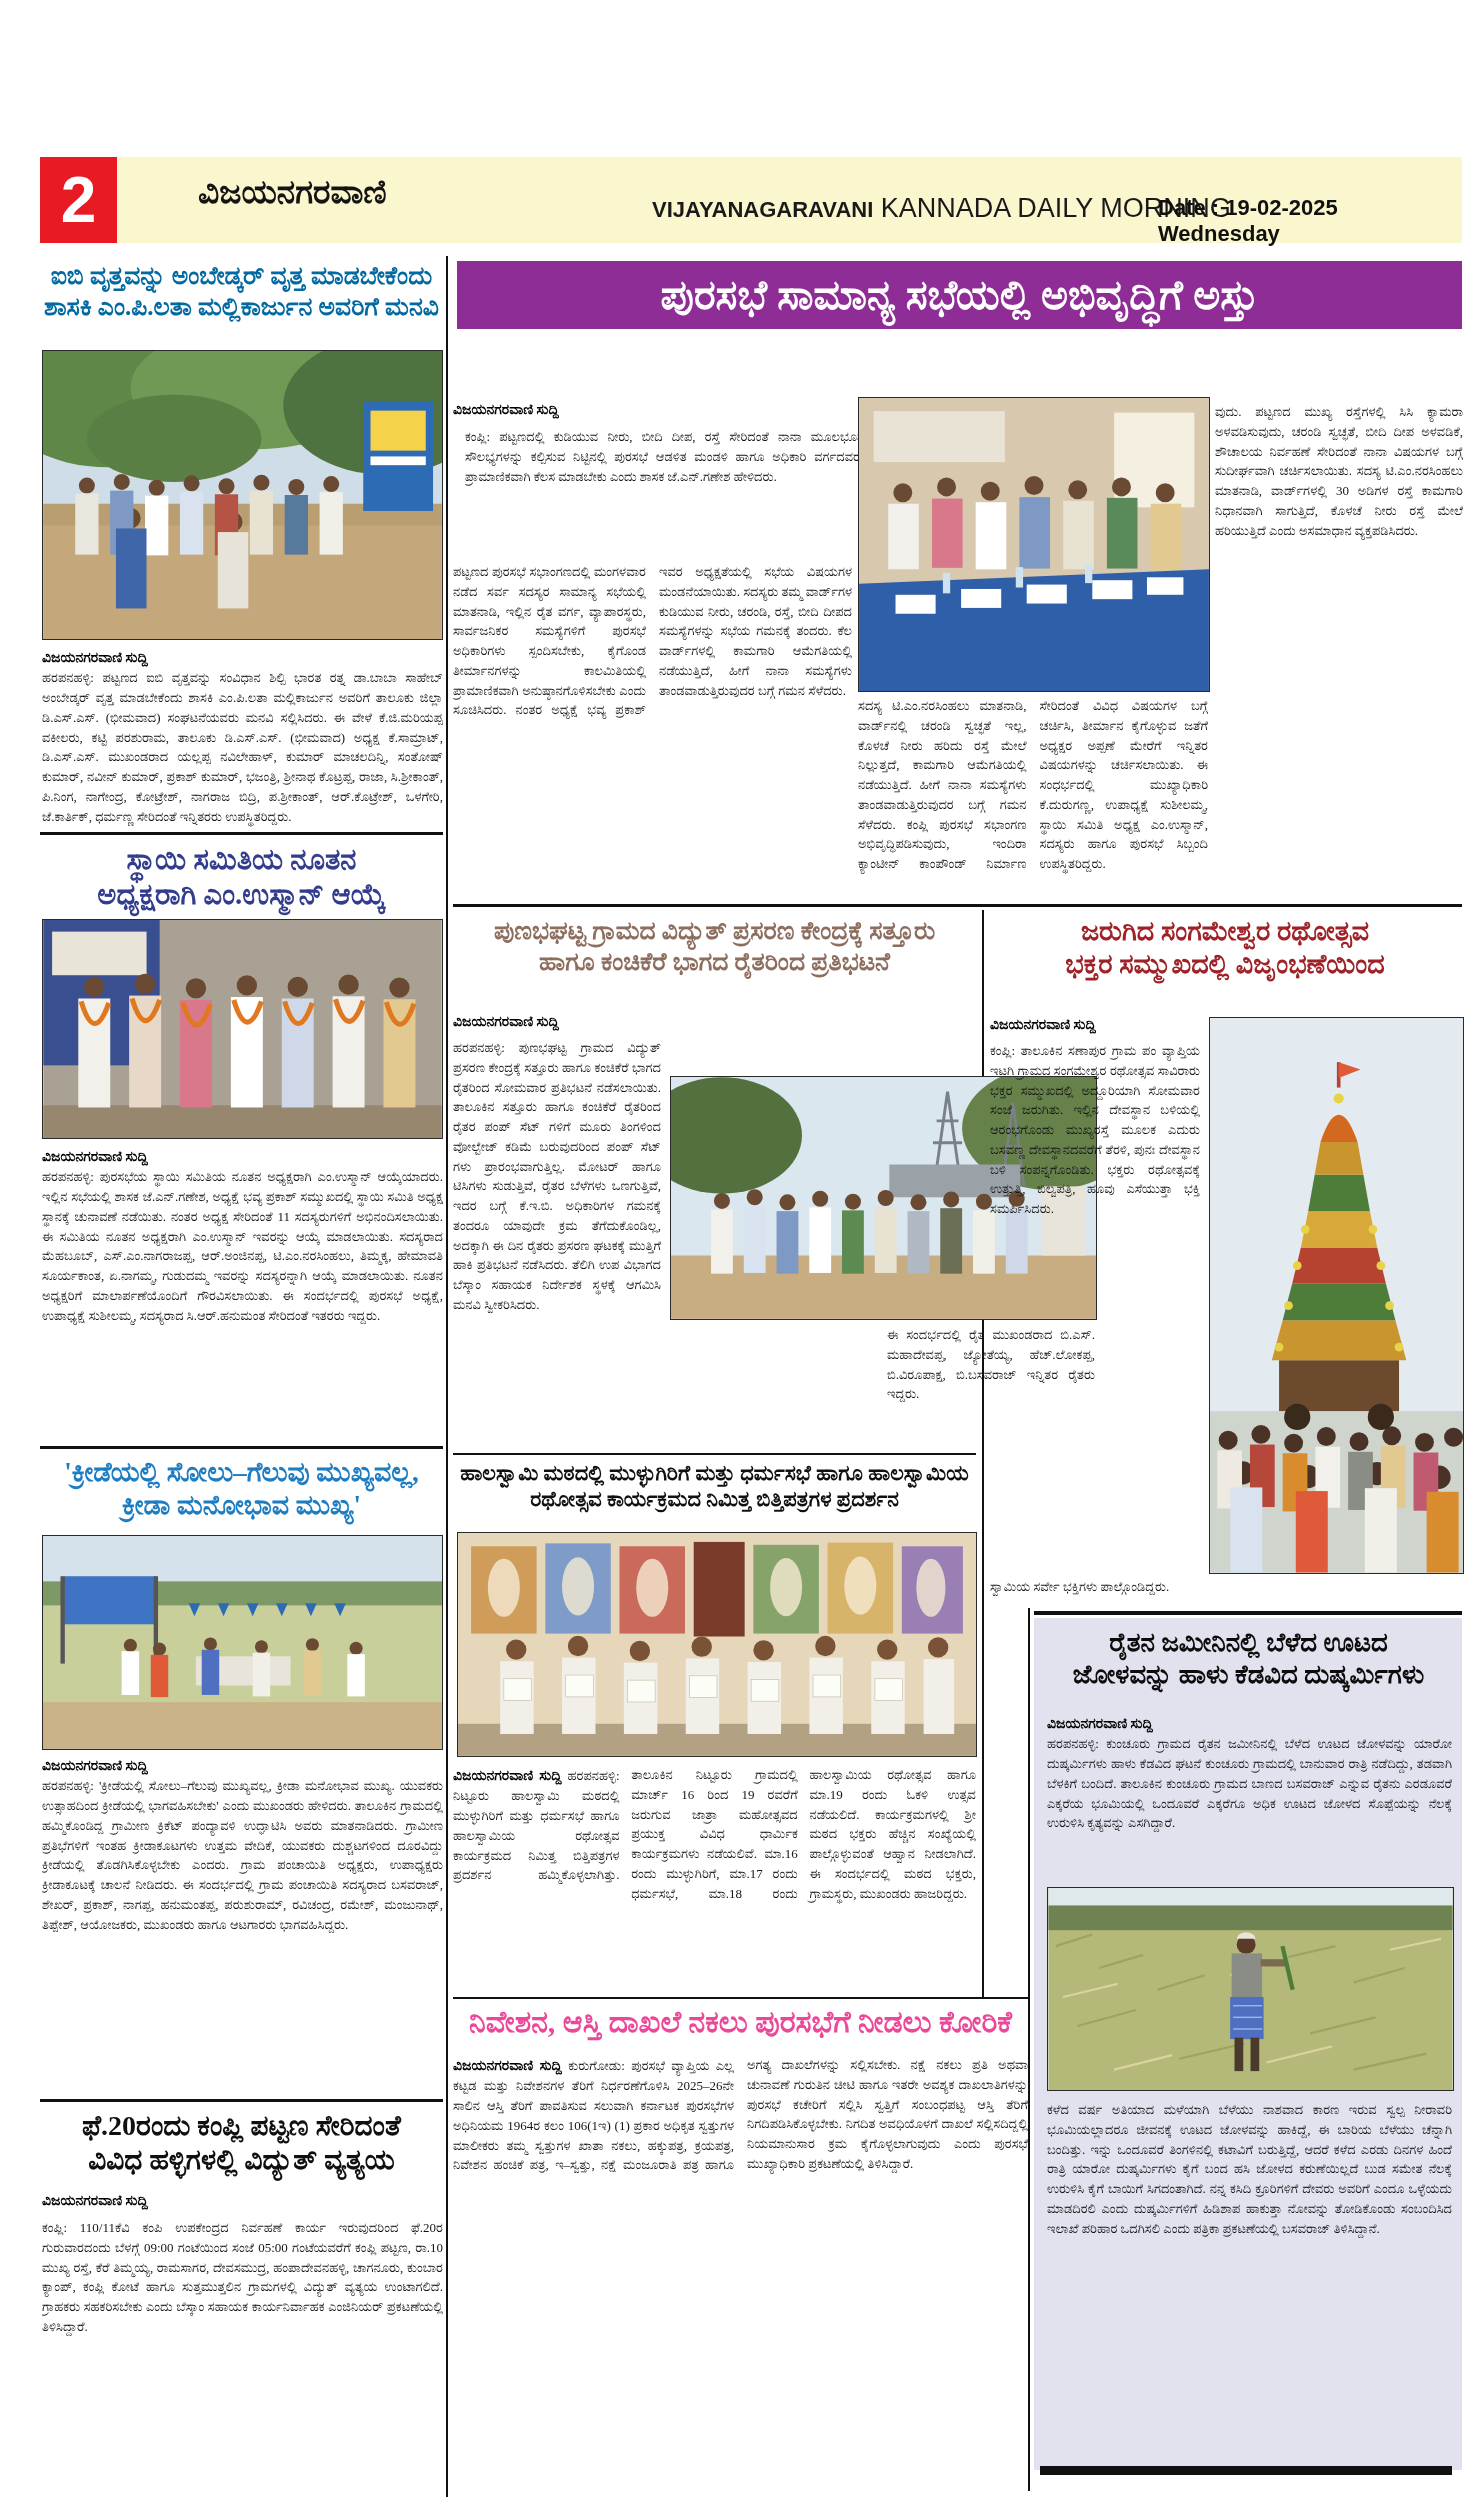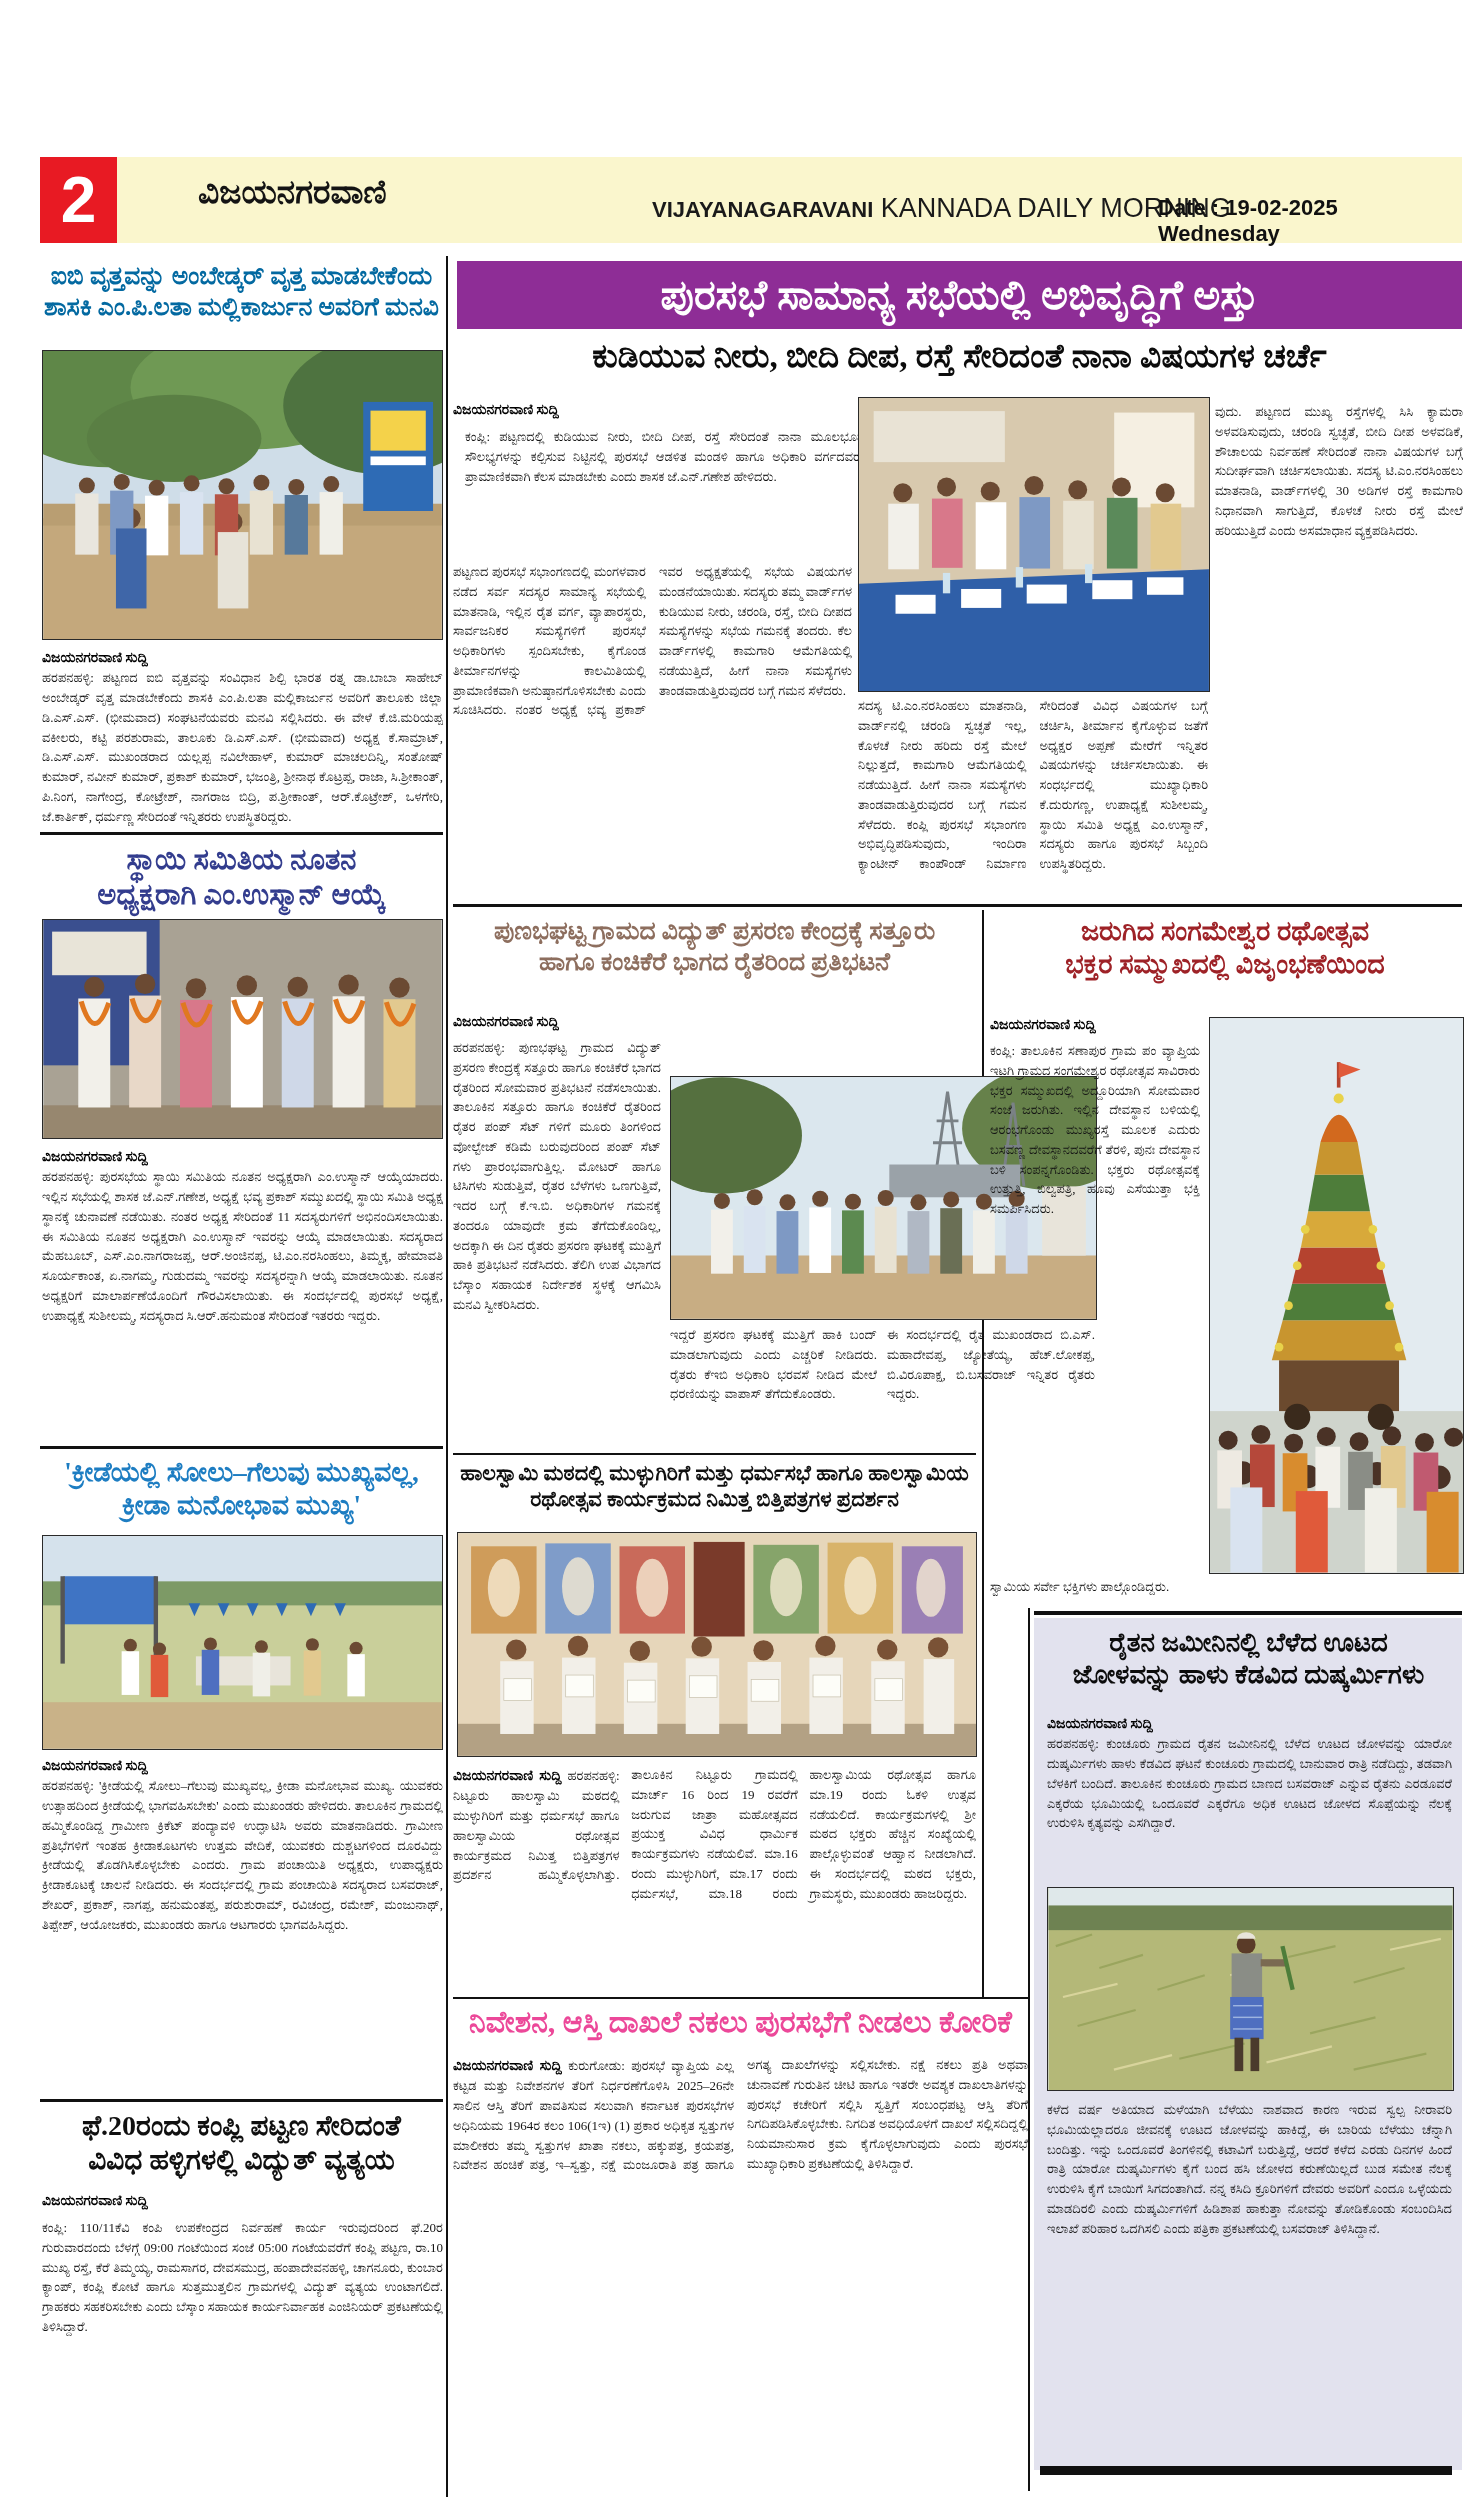--- a/index.html
+++ b/index.html
@@ -182,21 +182,20 @@
   <div class="abs hl" style="left:40px;top:2109px;width:403px;font-size:28px;color:#101010;">
     <div>ಫೆ.20ರಂದು ಕಂಪ್ಲಿ ಪಟ್ಟಣ ಸೇರಿದಂತೆ</div>
     <div>ವಿವಿಧ ಹಳ್ಳಿಗಳಲ್ಲಿ ವಿದ್ಯುತ್ ವ್ಯತ್ಯಯ</div>
   </div>
   <div class="abs dl" style="left:42px;top:2193px;">ವಿಜಯನಗರವಾಣಿ ಸುದ್ದಿ</div>
   <div class="abs bt" style="left:42px;top:2218px;width:401px;height:272px;">ಕಂಪ್ಲಿ: 110/11ಕೆವಿ ಕಂಪಿ ಉಪಕೇಂದ್ರದ ನಿರ್ವಹಣೆ ಕಾರ್ಯ ಇರುವುದರಿಂದ ಫೆ.20ರ ಗುರುವಾರದಂದು ಬೆಳಗ್ಗೆ 09:00 ಗಂಟೆಯಿಂದ ಸಂಜೆ 05:00 ಗಂಟೆಯವರೆಗೆ ಕಂಪ್ಲಿ ಪಟ್ಟಣ, ರಾ.10 ಮುಖ್ಯ ರಸ್ತೆ, ಕೆರೆ ತಿಮ್ಮಯ್ಯ, ರಾಮಸಾಗರ, ದೇವಸಮುದ್ರ, ಹಂಪಾದೇವನಹಳ್ಳಿ, ಚಾಗನೂರು, ಕುಂಬಾರ ಕ್ಯಾಂಪ್, ಕಂಪ್ಲಿ ಕೋಟೆ ಹಾಗೂ ಸುತ್ತಮುತ್ತಲಿನ ಗ್ರಾಮಗಳಲ್ಲಿ ವಿದ್ಯುತ್ ವ್ಯತ್ಯಯ ಉಂಟಾಗಲಿದೆ. ಗ್ರಾಹಕರು ಸಹಕರಿಸಬೇಕು ಎಂದು ಬೆಸ್ಕಾಂ ಸಹಾಯಕ ಕಾರ್ಯನಿರ್ವಾಹಕ ಎಂಜಿನಿಯರ್ ಪ್ರಕಟಣೆಯಲ್ಲಿ ತಿಳಿಸಿದ್ದಾರೆ.</div>
 
   <div class="abs band hl" style="left:457px;top:261px;width:1005px;height:68px;font-size:41px;">
     <span>ಪುರಸಭೆ ಸಾಮಾನ್ಯ ಸಭೆಯಲ್ಲಿ ಅಭಿವೃದ್ಧಿಗೆ ಅಸ್ತು</span>
   </div>
-  <div class="abs hl" style="left:457px;top:336px;width:1005px;font-size:33px;color:#0c0c0c;">ಕುಡಿಯುವ ನೀರು, ಬೀದಿ ದೀಪ, ರಸ್ತೆ ಸೇರಿದಂತೆ ನಾನಾ ವಿಷಯಗಳ ಚರ್ಚೆ</div>
 
   <div class="abs dl" style="left:453px;top:402px;">ವಿಜಯನಗರವಾಣಿ ಸುದ್ದಿ</div>
   <div class="abs bt" style="left:465px;top:427px;width:399px;height:131px;">ಕಂಪ್ಲಿ: ಪಟ್ಟಣದಲ್ಲಿ ಕುಡಿಯುವ ನೀರು, ಬೀದಿ ದೀಪ, ರಸ್ತೆ ಸೇರಿದಂತೆ ನಾನಾ ಮೂಲಭೂತ ಸೌಲಭ್ಯಗಳನ್ನು ಕಲ್ಪಿಸುವ ನಿಟ್ಟಿನಲ್ಲಿ ಪುರಸಭೆ ಆಡಳಿತ ಮಂಡಳಿ ಹಾಗೂ ಅಧಿಕಾರಿ ವರ್ಗದವರು ಪ್ರಾಮಾಣಿಕವಾಗಿ ಕೆಲಸ ಮಾಡಬೇಕು ಎಂದು ಶಾಸಕ ಜೆ.ಎನ್.ಗಣೇಶ ಹೇಳಿದರು.</div>
   <div class="abs bt cols2" style="left:453px;top:562px;width:399px;height:339px;">ಪಟ್ಟಣದ ಪುರಸಭೆ ಸಭಾಂಗಣದಲ್ಲಿ ಮಂಗಳವಾರ ನಡೆದ ಸರ್ವ ಸದಸ್ಯರ ಸಾಮಾನ್ಯ ಸಭೆಯಲ್ಲಿ ಮಾತನಾಡಿ, ಇಲ್ಲಿನ ರೈತ ವರ್ಗ, ವ್ಯಾಪಾರಸ್ಥರು, ಸಾರ್ವಜನಿಕರ ಸಮಸ್ಯೆಗಳಿಗೆ ಪುರಸಭೆ ಅಧಿಕಾರಿಗಳು ಸ್ಪಂದಿಸಬೇಕು, ಕೈಗೊಂಡ ತೀರ್ಮಾನಗಳನ್ನು ಕಾಲಮಿತಿಯಲ್ಲಿ ಪ್ರಾಮಾಣಿಕವಾಗಿ ಅನುಷ್ಠಾನಗೊಳಿಸಬೇಕು ಎಂದು ಸೂಚಿಸಿದರು. ನಂತರ ಅಧ್ಯಕ್ಷೆ ಭವ್ಯ ಪ್ರಕಾಶ್ ಇವರ ಅಧ್ಯಕ್ಷತೆಯಲ್ಲಿ ಸಭೆಯ ವಿಷಯಗಳ ಮಂಡನೆಯಾಯಿತು. ಸದಸ್ಯರು ತಮ್ಮ ವಾರ್ಡ್‌ಗಳ ಕುಡಿಯುವ ನೀರು, ಚರಂಡಿ, ರಸ್ತೆ, ಬೀದಿ ದೀಪದ ಸಮಸ್ಯೆಗಳನ್ನು ಸಭೆಯ ಗಮನಕ್ಕೆ ತಂದರು. ಕೆಲ ವಾರ್ಡ್‌ಗಳಲ್ಲಿ ಕಾಮಗಾರಿ ಆಮೆಗತಿಯಲ್ಲಿ ನಡೆಯುತ್ತಿದೆ, ಹೀಗೆ ನಾನಾ ಸಮಸ್ಯೆಗಳು ತಾಂಡವಾಡುತ್ತಿರುವುದರ ಬಗ್ಗೆ ಗಮನ ಸೆಳೆದರು.</div>
 
   <div class="abs photo" style="left:858px;top:397px;width:350px;height:293px;">
     <svg viewBox="0 0 480 402" width="350" height="293">
       <rect width="480" height="402" fill="#d8c9ae"></rect>
       <rect x="350" y="20" width="110" height="130" fill="#f5efe2"></rect>
       <rect x="20" y="18" width="180" height="70" fill="#e9e3d5"></rect>
@@ -270,21 +269,20 @@
       <rect x="190" y="179" width="30" height="90" fill="#ffffff"></rect>
       <rect x="235" y="183" width="30" height="87" fill="#5c8a50"></rect>
       <rect x="280" y="178" width="30" height="91" fill="#e8e2d2"></rect>
       <rect x="325" y="184" width="30" height="86" fill="#b0b8c4"></rect>
       <rect x="370" y="180" width="30" height="90" fill="#6a6f55"></rect>
       <rect x="415" y="183" width="30" height="87" fill="#f0efe8"></rect>
       <rect x="460" y="179" width="30" height="91" fill="#cfd8e8"></rect>
       <rect x="510" y="150" width="60" height="95" fill="#e8e4da"></rect>
     </svg>
   </div>
-  <div class="abs bt" style="left:670px;top:1325px;width:207px;height:130px;">ಇದ್ದರೆ ಪ್ರಸರಣ ಘಟಕಕ್ಕೆ ಮುತ್ತಿಗೆ ಹಾಕಿ ಬಂದ್ ಮಾಡಲಾಗುವುದು ಎಂದು ಎಚ್ಚರಿಕೆ ನೀಡಿದರು. ರೈತರು ಕೆಇಬಿ ಅಧಿಕಾರಿ ಭರವಸೆ ನೀಡಿದ ಮೇಲೆ ಧರಣಿಯನ್ನು ವಾಪಾಸ್ ತೆಗೆದುಕೊಂಡರು.</div>
   <div class="abs bt" style="left:887px;top:1325px;width:208px;height:130px;">ಈ ಸಂದರ್ಭದಲ್ಲಿ ರೈತ ಮುಖಂಡರಾದ ಬಿ.ಎಸ್. ಮಹಾದೇವಪ್ಪ, ಜ್ಯೋತೆಯ್ಯ, ಹೆಚ್.ಲೋಕಪ್ಪ, ಬಿ.ವಿರೂಪಾಕ್ಷ, ಬಿ.ಬಸವರಾಜ್ ಇನ್ನಿತರ ರೈತರು ಇದ್ದರು.</div>
   <div class="abs hdiv" style="left:453px;top:1453px;width:523px;height:2.2px;"></div>
 
   <div class="abs hl" style="left:990px;top:915px;width:470px;font-size:27px;color:#9e2227;">
     <div>ಜರುಗಿದ ಸಂಗಮೇಶ್ವರ ರಥೋತ್ಸವ</div>
     <div>ಭಕ್ತರ ಸಮ್ಮುಖದಲ್ಲಿ ವಿಜೃಂಭಣೆಯಿಂದ</div>
   </div>
   <div class="abs dl" style="left:990px;top:1017px;">ವಿಜಯನಗರವಾಣಿ ಸುದ್ದಿ</div>
   <div class="abs bt" style="left:990px;top:1041px;width:210px;height:532px;">ಕಂಪ್ಲಿ: ತಾಲೂಕಿನ ಸಣಾಪುರ ಗ್ರಾಮ ಪಂ ವ್ಯಾಪ್ತಿಯ ಇಟಗಿ ಗ್ರಾಮದ ಸಂಗಮೇಶ್ವರ ರಥೋತ್ಸವ ಸಾವಿರಾರು ಭಕ್ತರ ಸಮ್ಮುಖದಲ್ಲಿ ಅದ್ದೂರಿಯಾಗಿ ಸೋಮವಾರ ಸಂಜೆ ಜರುಗಿತು. ಇಲ್ಲಿನ ದೇವಸ್ಥಾನ ಬಳಿಯಲ್ಲಿ ಆರಂಭಗೊಂಡು ಮುಖ್ಯರಸ್ತೆ ಮೂಲಕ ಎದುರು ಬಸವಣ್ಣ ದೇವಸ್ಥಾನದವರೆಗೆ ತೆರಳಿ, ಪುನಃ ದೇವಸ್ಥಾನ ಬಳಿ ಸಂಪನ್ನಗೊಂಡಿತು. ಭಕ್ತರು ರಥೋತ್ಸವಕ್ಕೆ ಉತ್ತುತ್ತಿ, ಬಿಲ್ವಪತ್ರಿ, ಹೂವು ಎಸೆಯುತ್ತಾ ಭಕ್ತಿ ಸಮರ್ಪಿಸಿದರು.</div>
   <div class="abs photo" style="left:1209px;top:1017px;width:253px;height:555px;">

